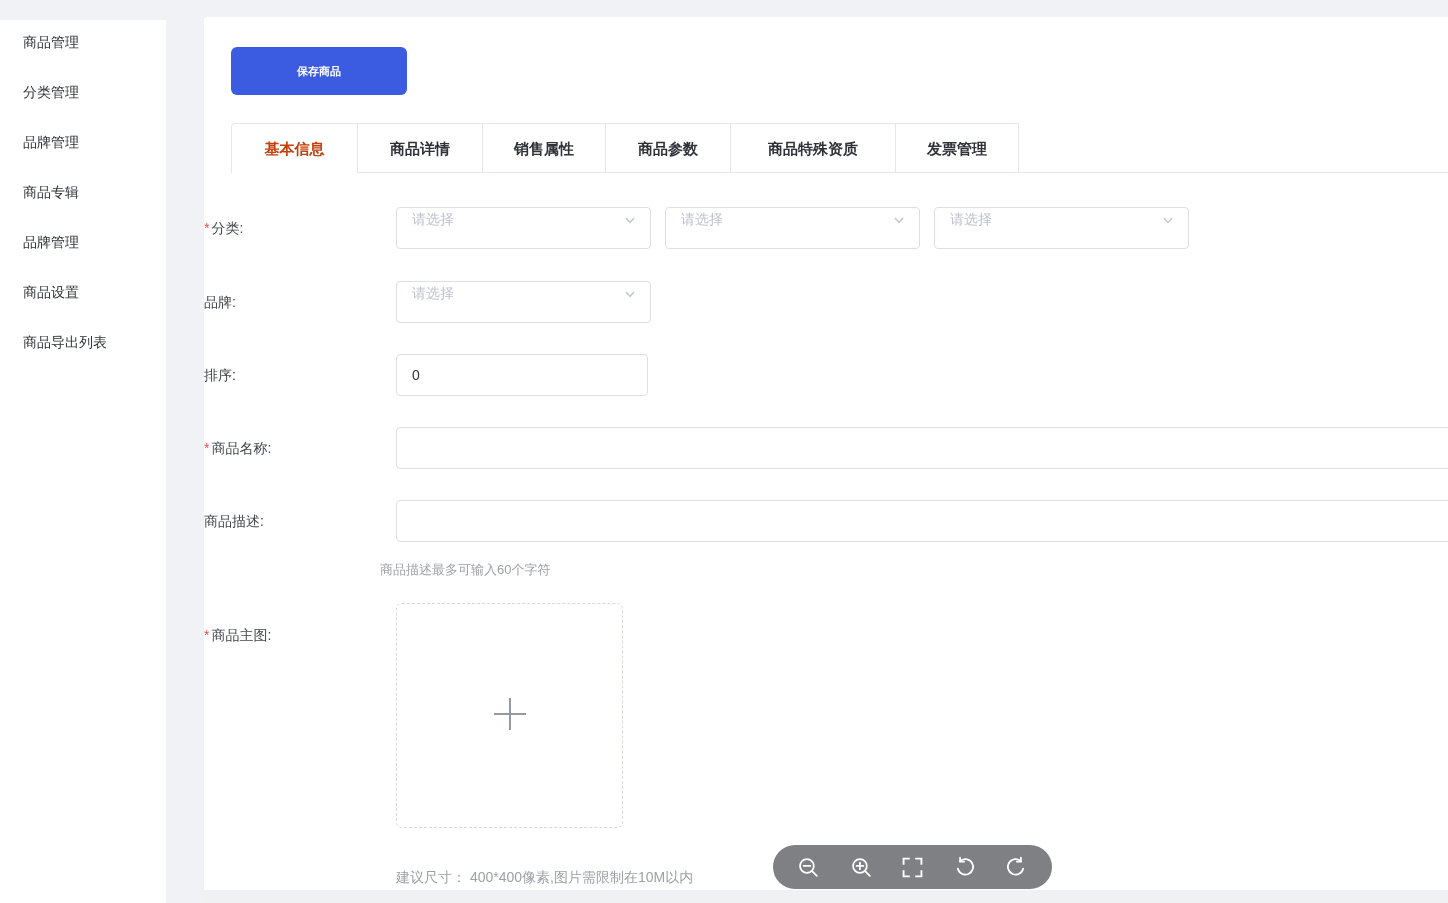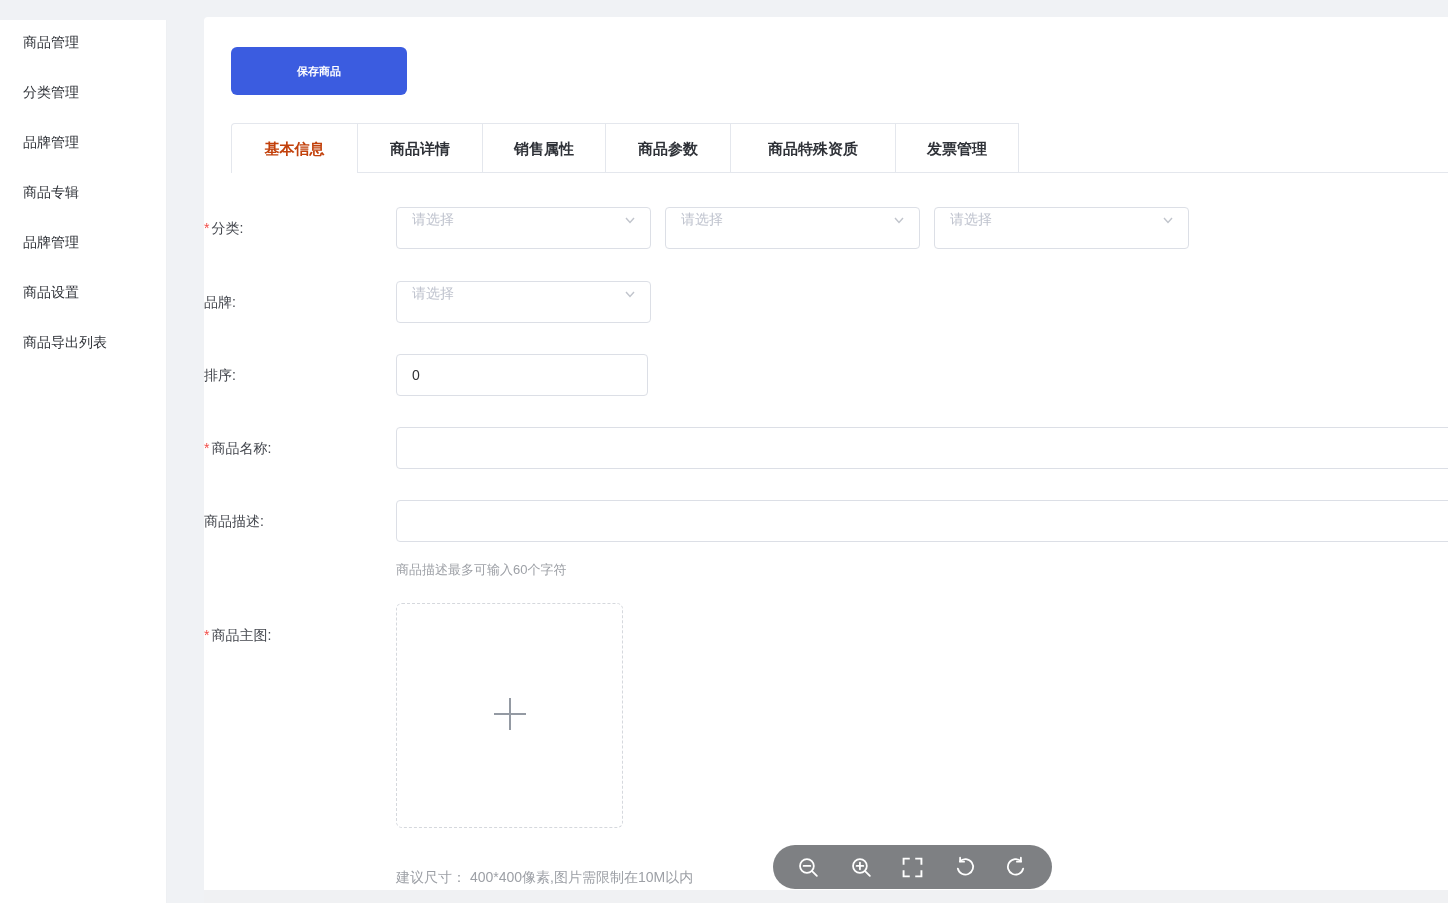--- a/index.html
+++ b/index.html
@@ -184,21 +184,21 @@
         <input class="text-input wide-input" value="" style="">
       </div>
     </div>
 
     <div class="form-row" style="top:483px;">
       <div class="row-label"><span>商品描述:</span></div>
       <div class="controls">
         <input class="text-input wide-input" value="" style="">
       </div>
     </div>
-    <div class="field-hint" style="position:absolute; left:192px; top:544px;">商品描述最多可输入60个字符</div>
+    <div class="field-hint" style="position:absolute; left:176px; top:544px;">商品描述最多可输入60个字符</div>
 
     <div class="form-row" style="top:608px;">
       <div class="row-label" style="line-height:20px;">
         <span class="star">*</span><span>商品主图:</span>
       </div>
     </div>
     <div class="upload-box">
       <span>
         <svg width="34" height="34" viewBox="0 0 34 34" fill="none">
           <line x1="1" y1="17" x2="33" y2="17" stroke="#949aa3" stroke-width="2"></line>

